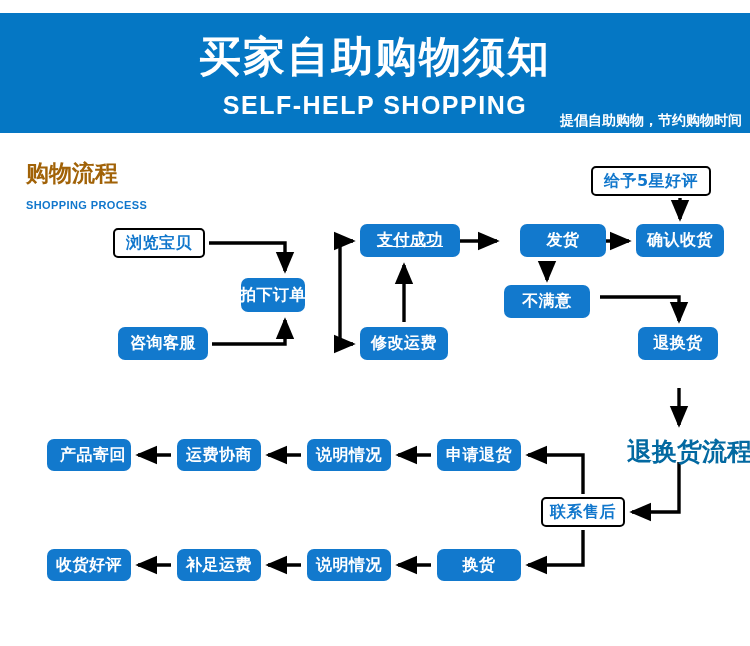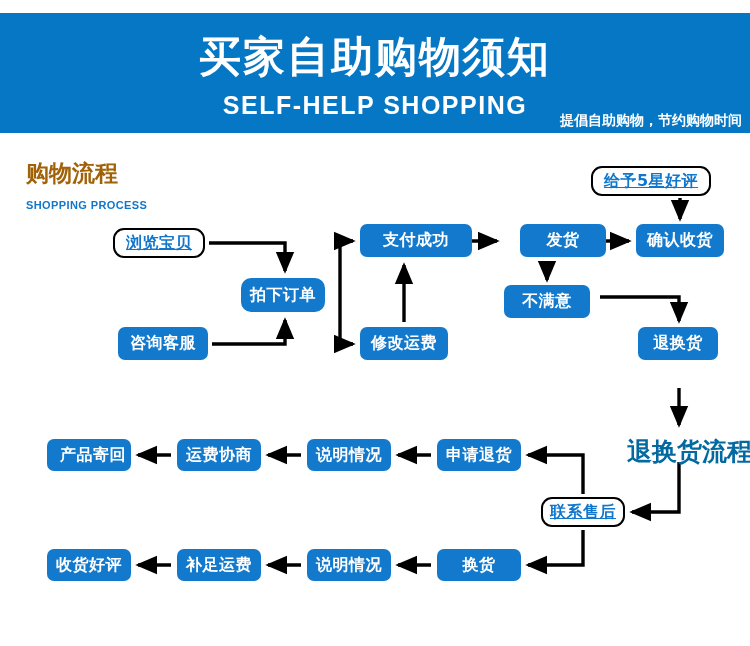--- a/index.html
+++ b/index.html
@@ -111,22 +111,21 @@
     border-radius: 7px;
   }
   .node.filled {
     background: #1279cd;
     color: #ffffff;
   }
   .node.outlined {
     background: #ffffff;
     color: #1177cc;
     border: 2.5px solid #000000;
-    border-radius: 11px;
-    text-decoration: underline;
+    border-radius: 5px;
   }
   .label-text {
     position: absolute;
     color: #0369a1;
     font-size: 25px;
     font-weight: 700;
     white-space: nowrap;
     line-height: 24px;
   }
 </style>
@@ -195,25 +194,25 @@
 </svg>
 
 <div class="node outlined" style="left:113px; top:228px; width:92px; height:30px;">
   <span>浏览宝贝</span>
 </div>
 
 <div class="node filled" style="left:118px; top:327px; width:90px; height:33px;">
   <span>咨询客服</span>
 </div>
 
-<div class="node filled" style="left:241px; top:278px; width:84px; height:34px;border-radius:10px;">
+<div class="node filled" style="left:241px; top:278px; width:64px; height:34px;">
   <span>拍下订单</span>
 </div>
 
-<div class="node filled" style="left:360px; top:224px; width:112px; height:33px;">
+<div class="node filled" style="left:360px; top:224px; width:100px; height:33px;text-decoration:underline;">
   <span>支付成功</span>
 </div>
 
 <div class="node filled" style="left:360px; top:327px; width:88px; height:33px;">
   <span>修改运费</span>
 </div>
 
 <div class="node filled" style="left:504px; top:224px; width:86px; height:33px;margin-left:16px;">
   <span>发货</span>
 </div>

